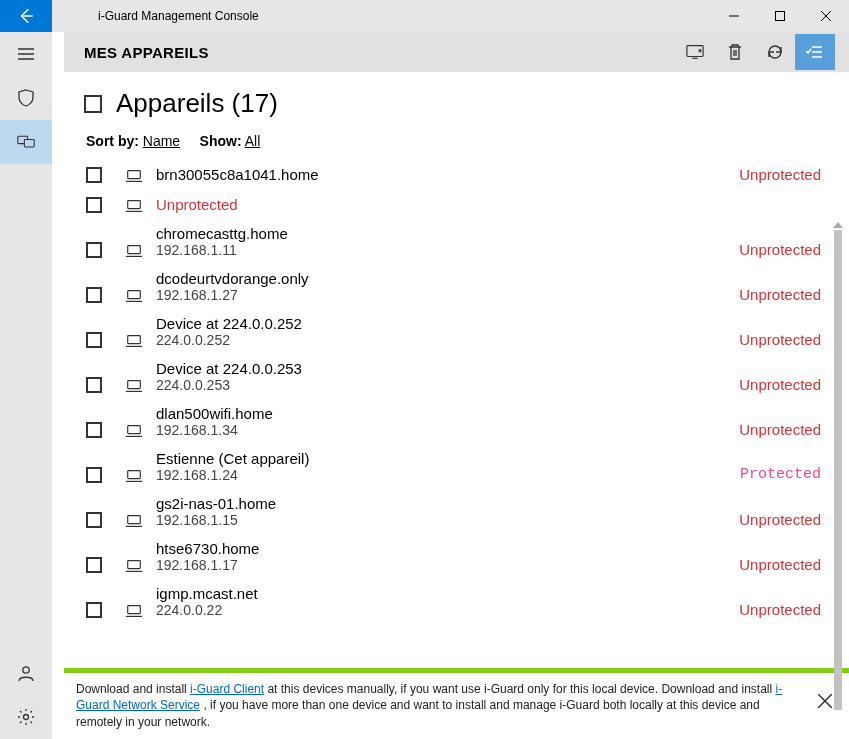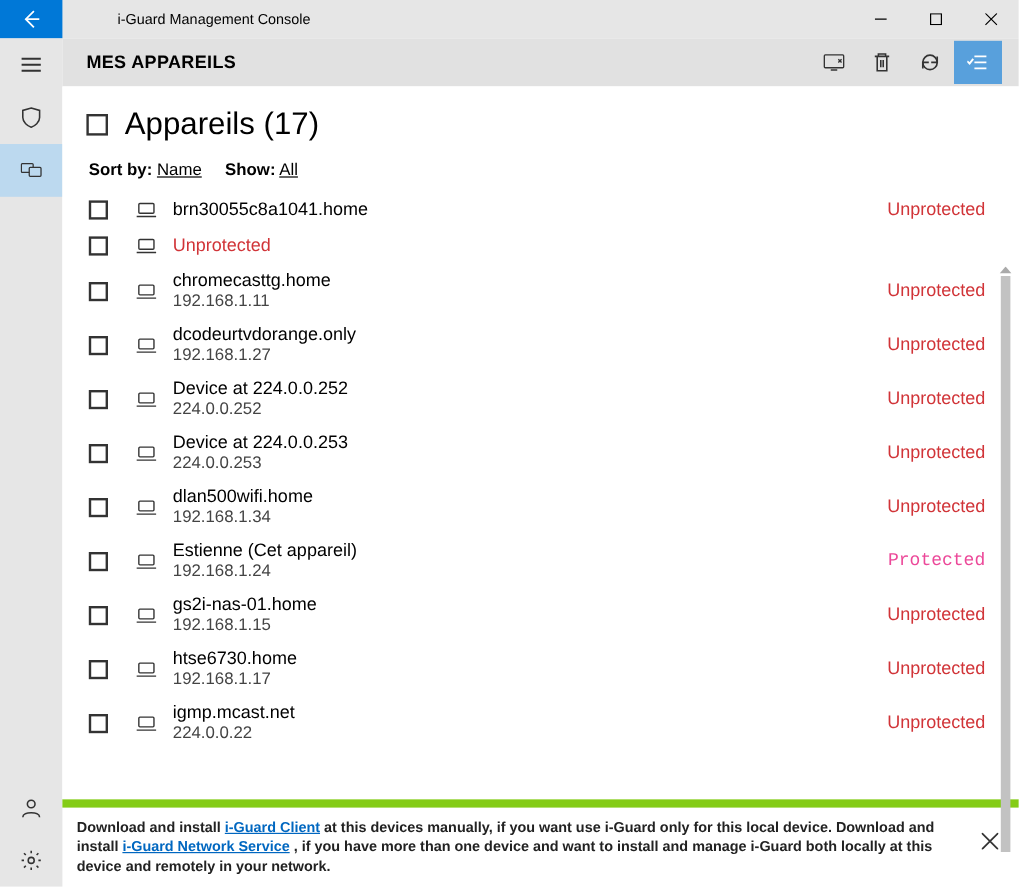--- a/index.html
+++ b/index.html
@@ -49,20 +49,21 @@
   justify-content: center;
   color: #000;
 }
 .titlebar .winbtn svg { width: 10px; height: 10px; }
 
 
 .body {
   flex: 1;
   display: flex;
   min-height: 0;
+  gap: 12px;
 }
 
 
 .sidebar {
   width: 52px;
   background: #e6e6e6;
   display: flex;
   flex-direction: column;
   justify-content: space-between;
 }
@@ -156,21 +157,21 @@
 .filters a { color: #000000; text-decoration: underline; }
 
 
 .list-wrap {
   flex: 1;
   overflow-y: auto;
   padding-right: 4px;
 }
 .device-row {
   display: flex;
-  align-items: center;
+  align-items: flex-end;
   padding: 6px 24px 6px 2px;
 }
 .device-row .row-chk {
   width: 16px; height: 16px; border: 2px solid #333;
   margin-top: 2px;
   margin-right: 22px;
   flex-shrink: 0;
 }
 .device-row .dev-icon {
   width: 20px;
@@ -218,28 +219,27 @@
 .scrollbar .thumb {
   width: 8px;
   flex: 0 0 480px;
   background: #c2c2c2;
   border-radius: 0;
   margin-top: 2px;
 }
 
 
 .footer {
-  border-top: 7px solid #84cc16;
+  border-top: 5px solid #84cc16;
   padding: 8px 10px 8px 12px;
   font-size: 12px;
   line-height: 1.4;
   color: #222;
   display: flex;
   align-items: flex-start;
-  font-weight: bold;
 }
 .footer .msg { flex: 1; padding-right:10px; }
 .footer a { color: #0067c0; text-decoration: underline; }
 .footer .close {
   width: 28px; height: 28px;
   display:flex; align-items:center; justify-content:center;
   color:#333;
   margin-top:6px;
 }
 </style>

